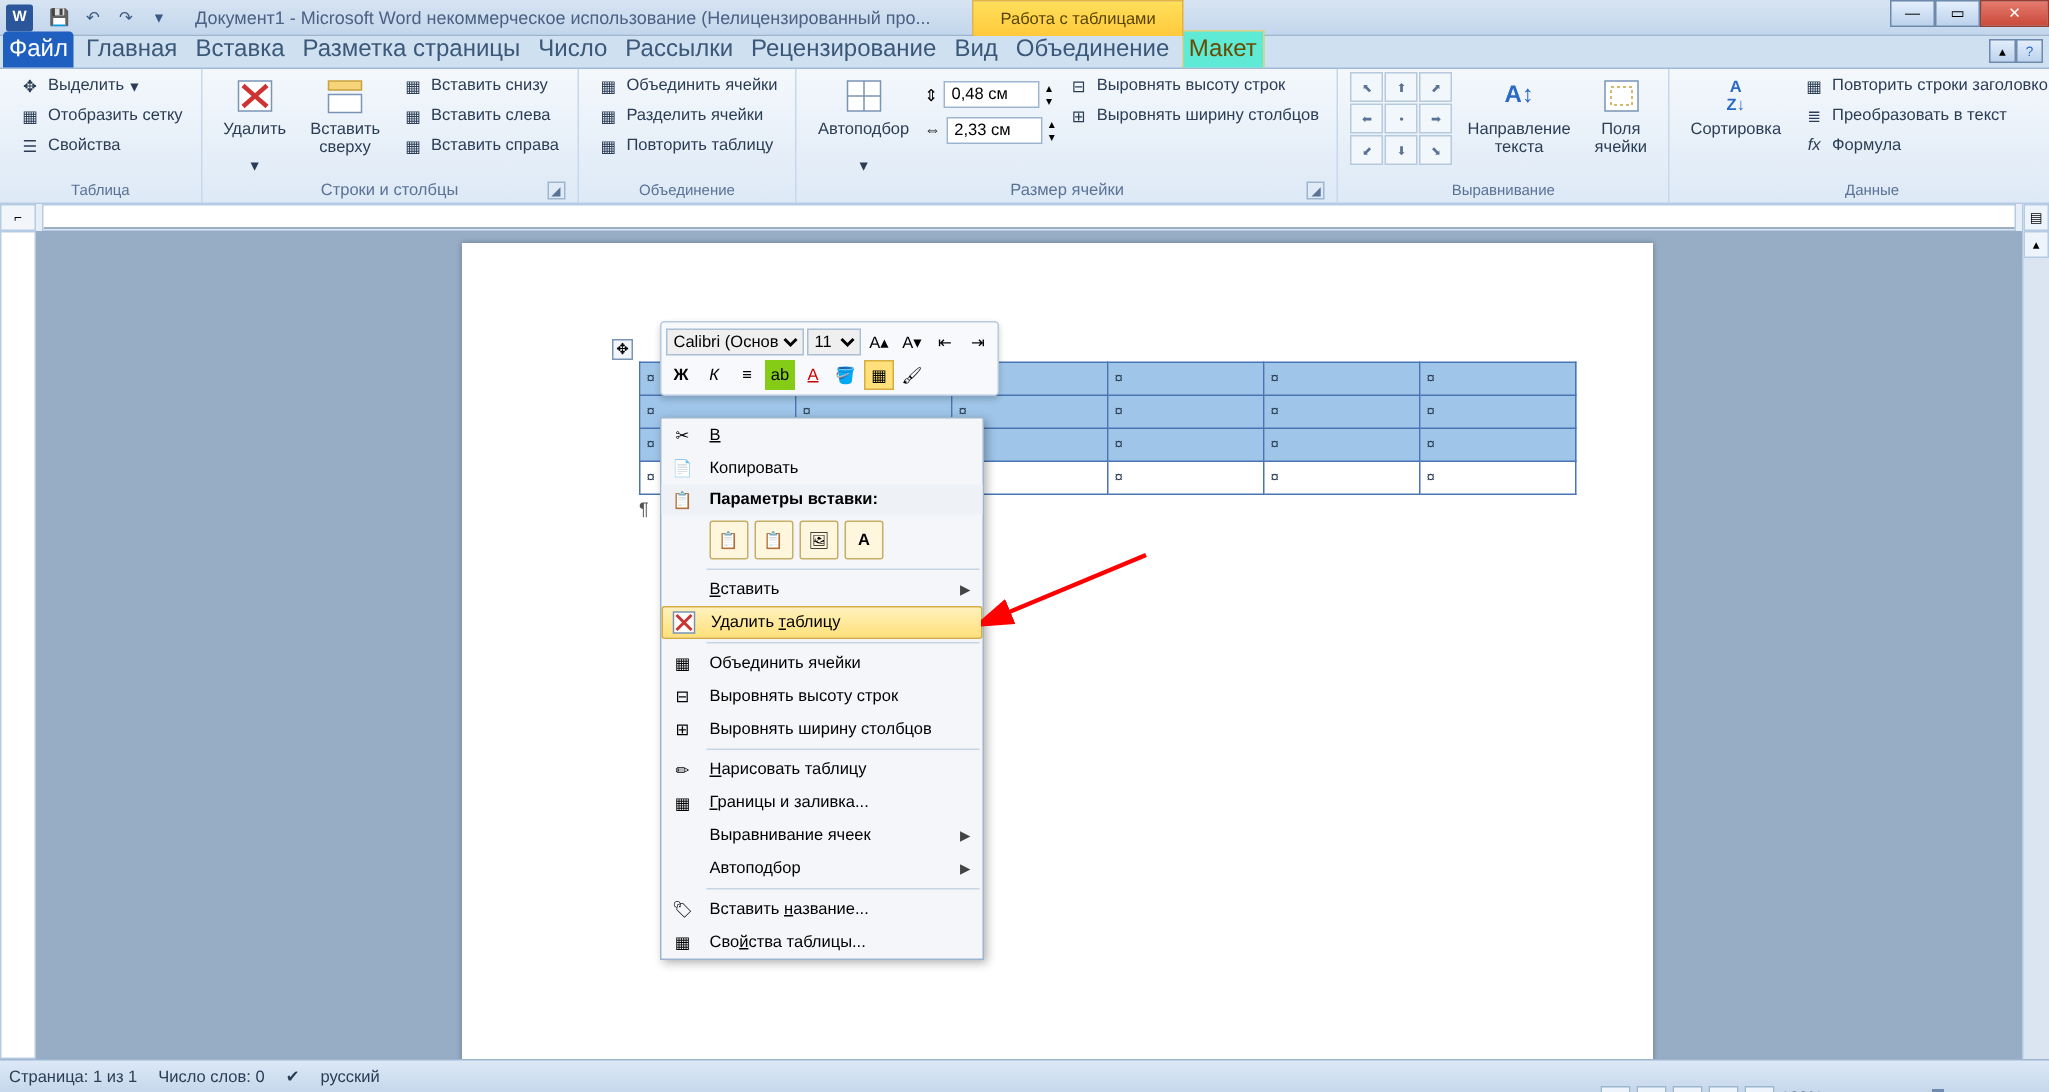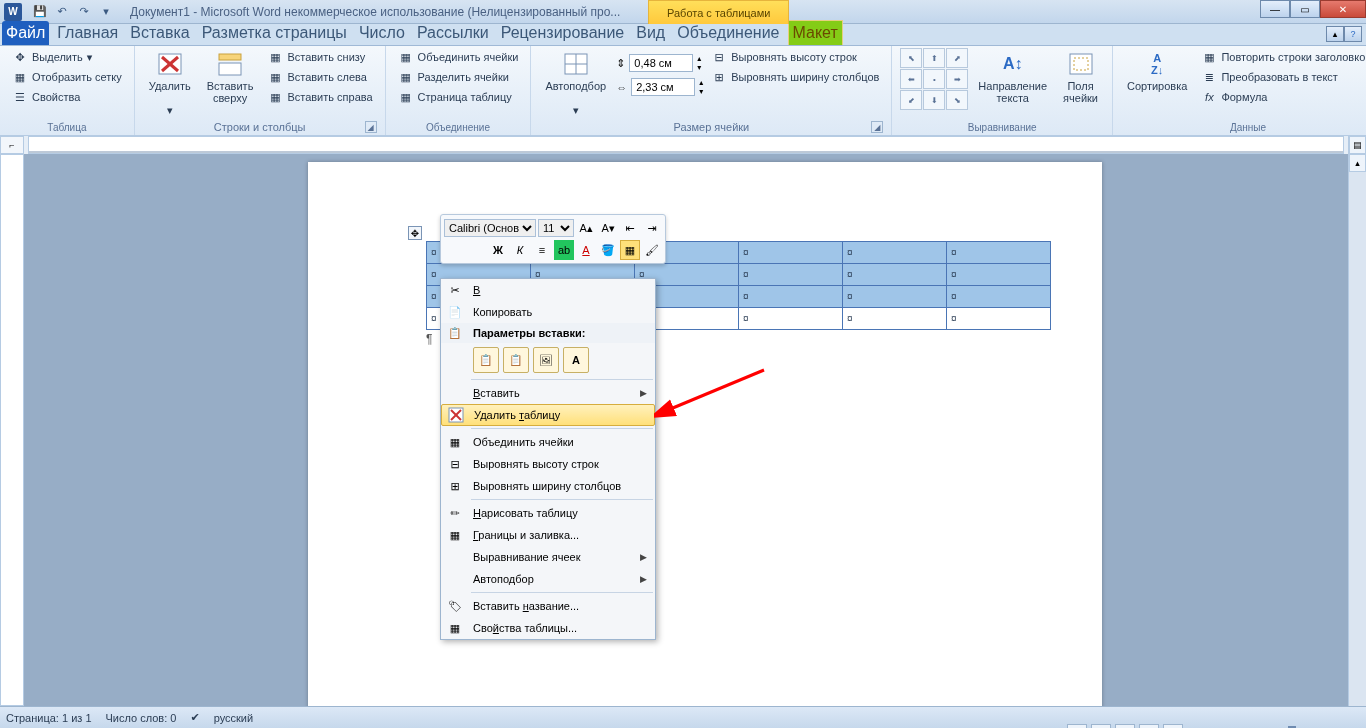--- a/index.html
+++ b/index.html
@@ -15,21 +15,21 @@
 .win-controls { position:absolute; right:0; top:0; display:flex; }
 .win-btn { width:30px; height:18px; border:1px solid #6d89ab; background:linear-gradient(#e3eefb,#bcd2ec); display:flex; align-items:center; justify-content:center; font-size:10px; cursor:pointer; }
 .win-btn.close { width:46px; background:linear-gradient(#e67a6e,#c94a3a); color:#fff; border-color:#9a3b30; }
 .win-controls.doc { right:4px; top:26px; }
 .win-controls.doc .win-btn { width:18px; height:16px; font-size:9px; }
 
 
 .tabs { height:22px; display:flex; align-items:flex-end; background:#cfe0f1; padding-left:2px; border-bottom:1px solid #a0b9d6; gap:4px; }
 .tab { padding:3px 4px; color:#3c5878; cursor:pointer; font-size:16px; }
 .tab.file { background:#1f5fbf; color:#fff; border-radius:3px 3px 0 0; }
-.tab.active { background:#84cc16; border:1px solid #e6cf80; border-bottom:none; color:#6a4a00; }
+.tab.active { background:#5eead4; border:1px solid #e6cf80; border-bottom:none; color:#6a4a00; }
 
 
 .ribbon { height:90px; background:linear-gradient(#f4f8fc,#dde9f6); border-bottom:1px solid #b5cbe3; display:flex; }
 .group { border-right:1px solid #c7d8eb; padding:2px 8px 0 8px; display:flex; flex-direction:column; justify-content:space-between; }
 .group-body { display:flex; align-items:flex-start; gap:4px; flex:1; }
 .group-label { text-align:center; color:#5a7296; font-size:10px; padding:2px 0; position:relative; }
 .group-label .dl { position:absolute; right:0; bottom:2px; width:12px; height:12px; border:1px solid #9db5cf; font-size:8px; display:flex; align-items:center; justify-content:center; color:#5a7296; }
 .stack { display:flex; flex-direction:column; gap:2px; }
 .rbtn { display:flex; align-items:center; gap:4px; padding:1px 4px; cursor:pointer; color:#2b3d54; white-space:nowrap; }
 .rbtn .ic { width:16px; height:16px; display:flex; align-items:center; justify-content:center; }
@@ -50,21 +50,21 @@
 .page { width:794px; min-height:820px; background:#fff; margin:8px auto 0 280px; box-shadow:0 0 4px rgba(0,0,0,.3); position:relative; }
 
 
 .doc-table { position:absolute; left:118px; top:79px; border-collapse:collapse; }
 .doc-table td { border:1px solid #4a75b5; width:104px; height:22px; background:#9fc5e8; font-size:10px; text-align:left; padding-left:4px; color:#2b3d54; }
 .doc-table tr:nth-child(4) td { background:#fff; }
 .table-handle { position:absolute; left:100px; top:64px; width:14px; height:14px; border:1px solid #7a94b5; background:#f2f6fb; display:flex; align-items:center; justify-content:center; font-size:10px; }
 
 
 .mini-toolbar { position:absolute; left:440px; top:214px; background:#f7f9fc; border:1px solid #b7c9dd; border-radius:3px; box-shadow:0 2px 4px rgba(0,0,0,.2); padding:2px; z-index:20; }
-.mini-row { display:flex; align-items:center; gap:2px; padding:1px;justify-content:flex-end; }
+.mini-row { display:flex; align-items:center; gap:2px; padding:1px; }
 .mini-row select, .mini-row input { border:1px solid #abc0d8; font-size:11px; height:18px; }
 .mini-row .mbtn { width:20px; height:20px; display:flex; align-items:center; justify-content:center; border:1px solid transparent; cursor:pointer; font-size:11px; }
 .mini-row .mbtn.active { background:#ffe07a; border-color:#d6ad3e; }
 
 
 .context-menu { position:absolute; left:440px; top:278px; width:216px; background:#f4f6f9; border:1px solid #9db5cf; box-shadow:2px 2px 6px rgba(0,0,0,.3); z-index:30; }
 .cm-item { display:flex; align-items:center; height:22px; padding:0 6px 0 4px; cursor:pointer; position:relative; }
 .cm-item .cm-ic { width:20px; height:18px; margin-right:8px; display:flex; align-items:center; justify-content:center; }
 .cm-item .cm-arrow { position:absolute; right:8px; font-size:9px; color:#444; }
 .cm-item.highlight { background:linear-gradient(#fff1bd,#ffe07a); border:1px solid #d6ad3e; border-radius:2px; }
@@ -192,21 +192,21 @@
         <div class="rbtn">
             <span class="ic">▦</span>
             <span>Объединить ячейки</span>
           </div>
         <div class="rbtn">
             <span class="ic">▦</span>
             <span>Разделить ячейки</span>
           </div>
         <div class="rbtn">
             <span class="ic">▦</span>
-            <span>Страница таблицу</span>
+            <span>Повторить таблицу</span>
           </div>
       </div>
     </div>
     <div class="group-label">Объединение</div>
   </div>
 
   <div class="group">
     <div class="group-body">
       <div class="bigbtn">
         <div class="bic">
@@ -369,21 +369,21 @@
     <div class="mbtn">⇥</div>
   </div>
   <div class="mini-row">
     <div class="mbtn">
         <b>Ж</b>
       </div>
     <div class="mbtn">
         <i>К</i>
       </div>
     <div class="mbtn">≡</div>
-    <div class="mbtn" style="background:#22c55e;">ab</div>
+    <div class="mbtn" style="background:#84cc16;">ab</div>
     <div class="mbtn" style="color:#c00;">
         <u>A</u>
       </div>
     <div class="mbtn">🪣</div>
     <div class="mbtn active">▦</div>
     <div class="mbtn">🖌</div>
   </div>
 </div>
 
 <div class="context-menu">

